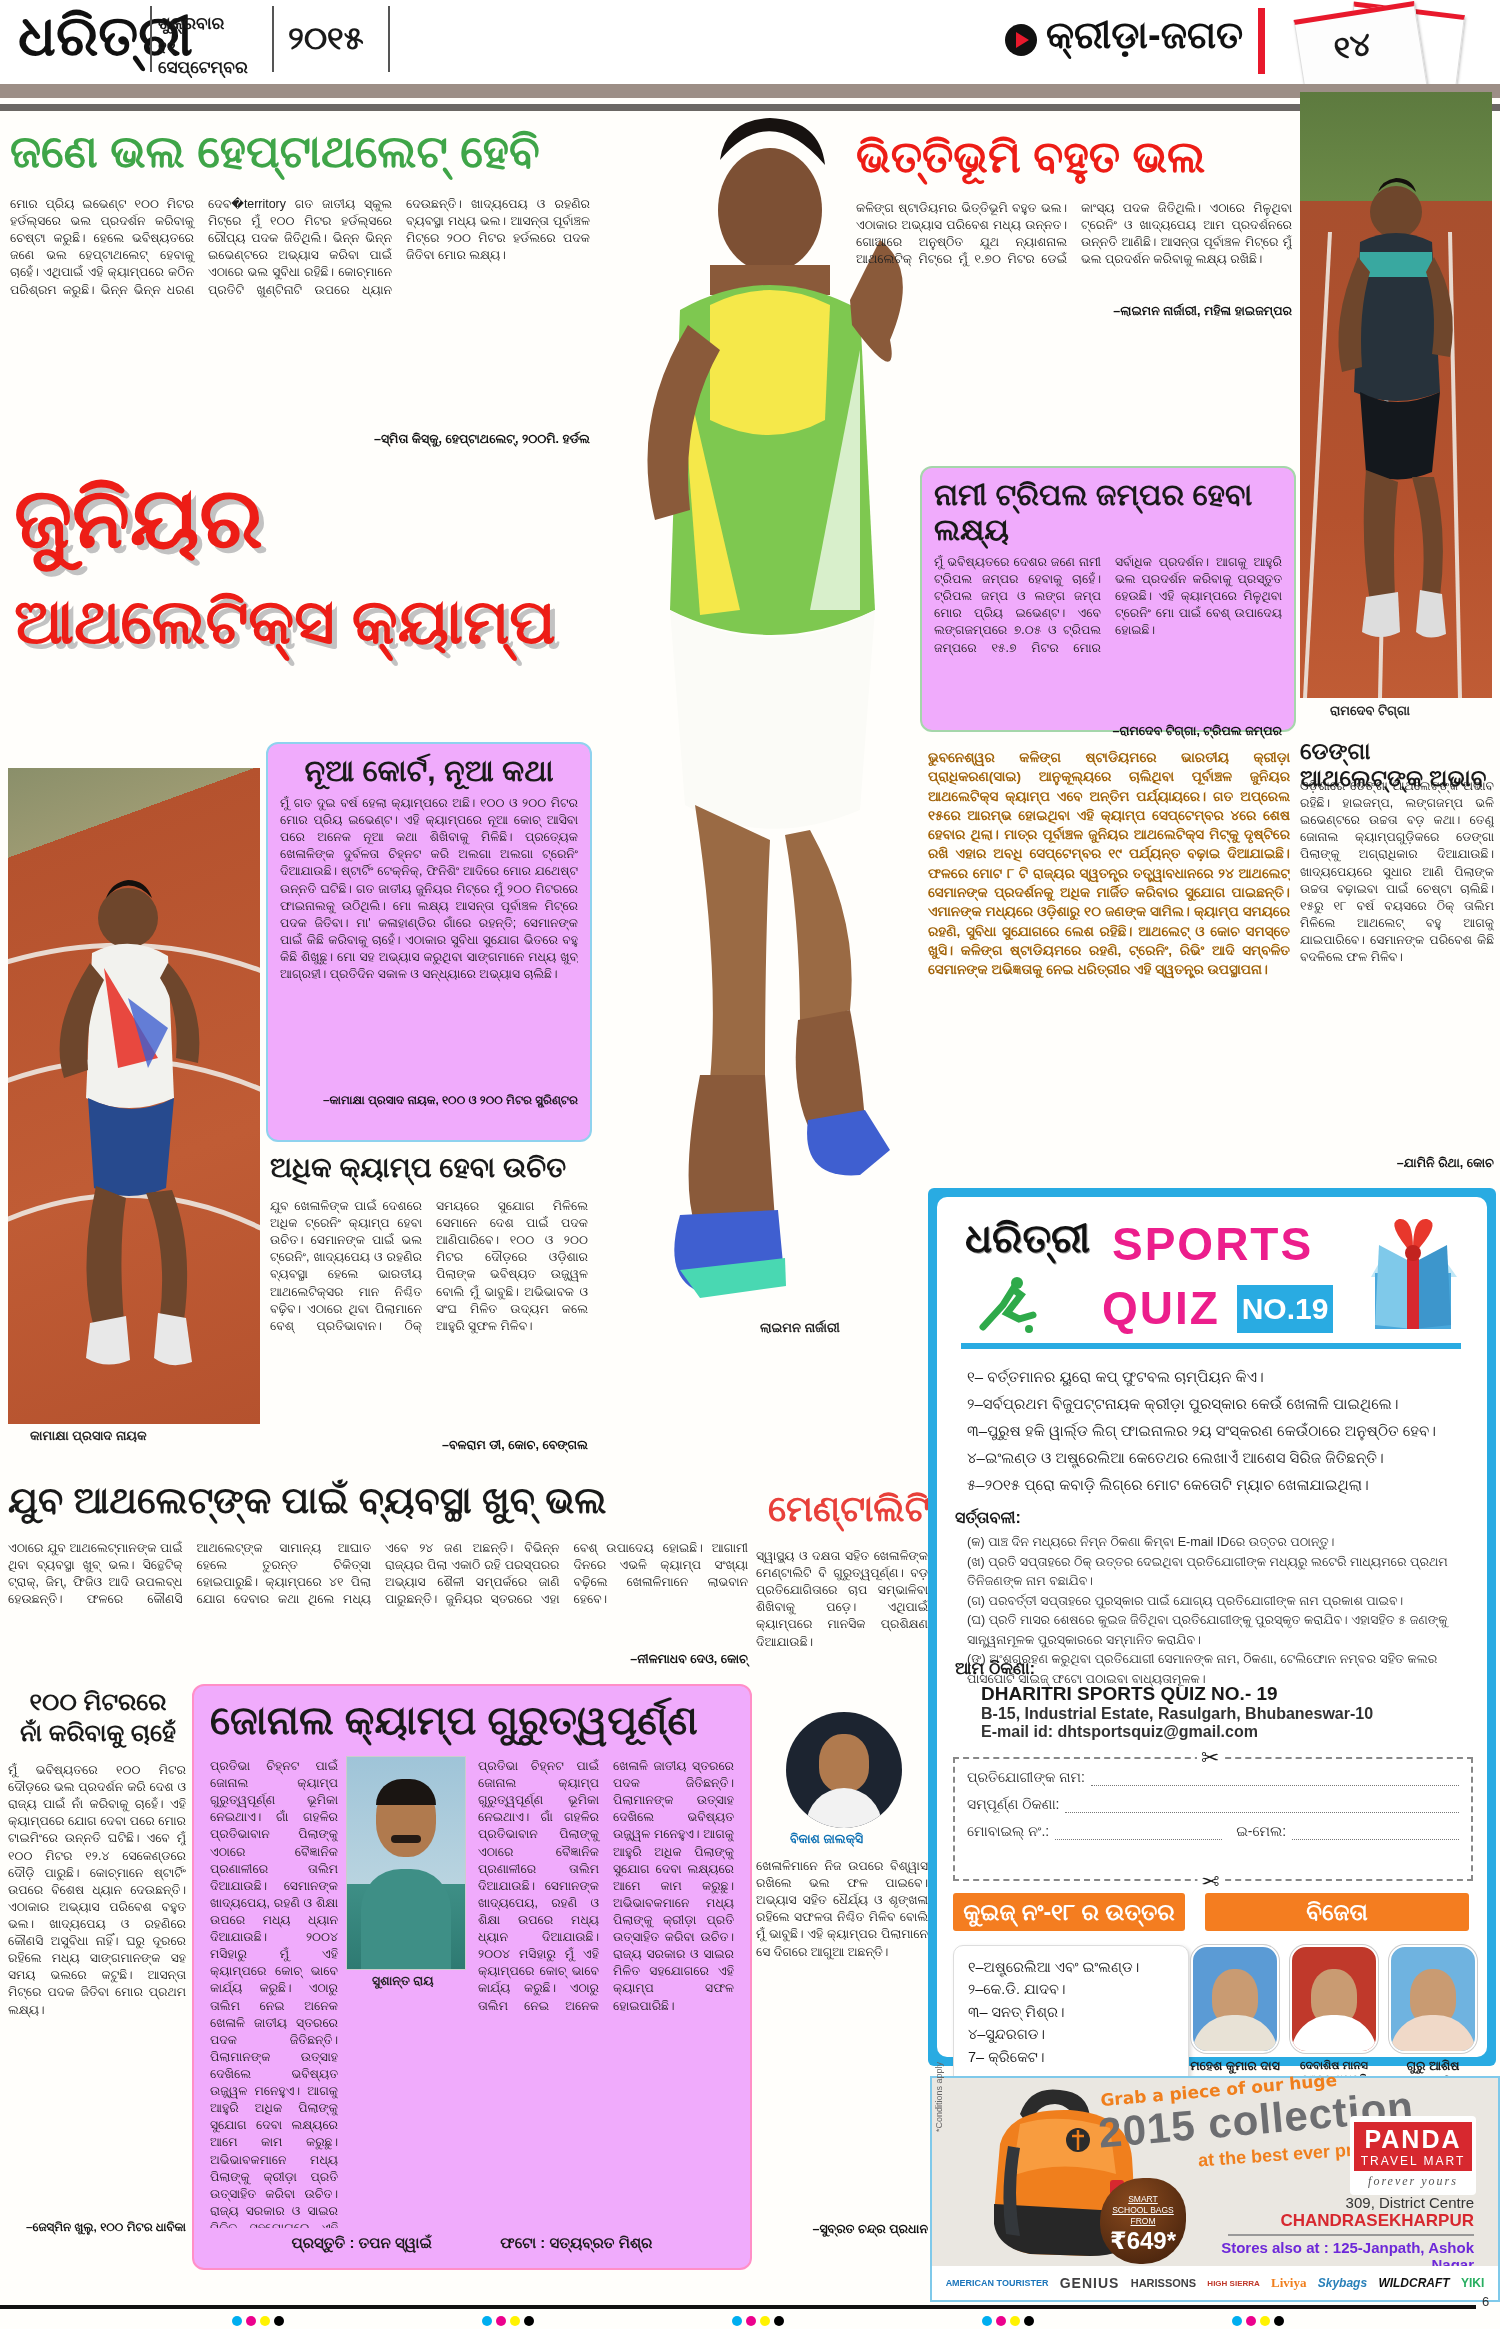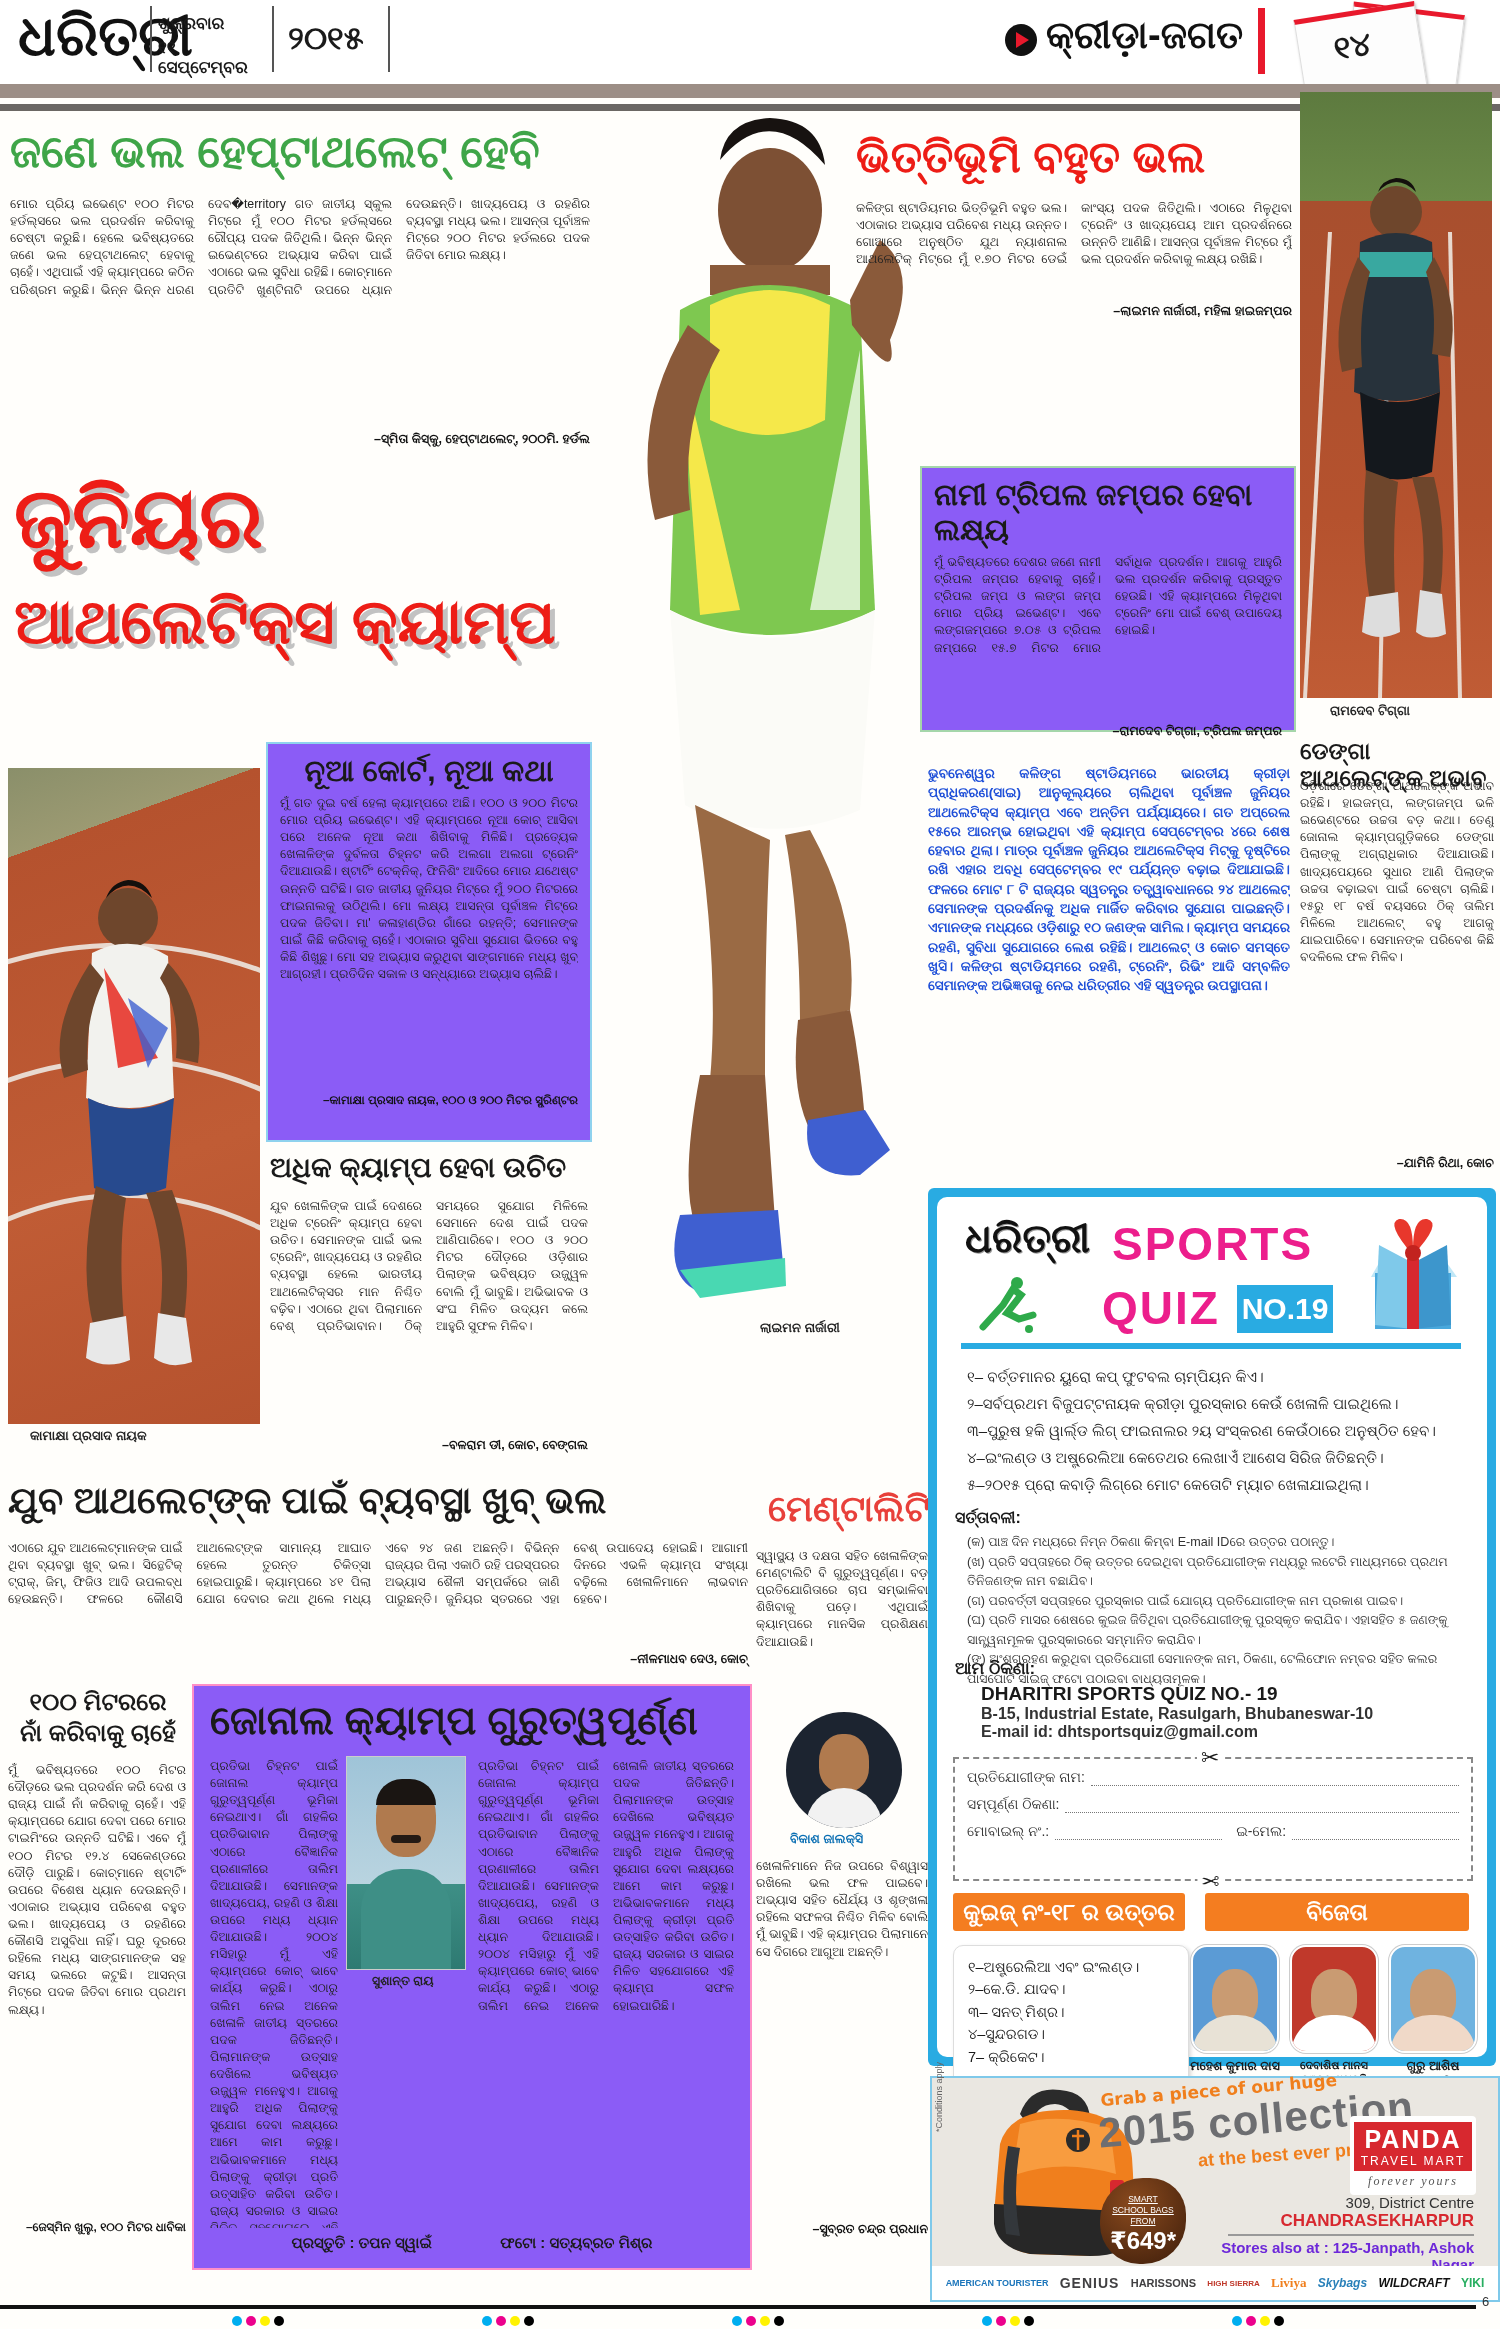--- a/index.html
+++ b/index.html
@@ -10,21 +10,21 @@
   .byline{display:block;text-align:right;font-weight:bold;font-size:12.5px;margin-top:4px;color:#111;}
   .cols2{column-count:2;column-gap:14px;}
   .cols3{column-count:3;column-gap:14px;}
   .cols4{column-count:4;column-gap:14px;}
   .clip{overflow:hidden;}
   .caption{font-size:13px;font-weight:bold;color:#222;}
   .sep{width:2px;background:#555;}
   .green-h{color:#3fa548;font-weight:bold;}
   .red-h{color:#ed1d16;font-weight:bold;}
   .shadow-red{color:#ed1d16;text-shadow:5px 5px 0 #c2c2c2;font-weight:bold;}
-  .boxed{border:2px solid;border-radius:0;background:#8b5cf6;}
+  .boxed{border:2px solid;border-radius:12px;background:#f0abfc;}
   .orange-bar{background:#f47d20;color:#fff;font-weight:bold;text-align:center;border-radius:3px;
               display:flex;align-items:center;justify-content:center;}
   .dotline{border-bottom:1.5px dotted #777;flex:1;margin-left:6px;height:14px;}
   .formrow{display:flex;align-items:flex-end;font-size:14px;color:#333;margin:10px 12px;}
   .winner-card{width:118px;text-align:center;}
   .winner-photo{width:104px;height:128px;border-radius:16px;margin:0 auto;position:relative;overflow:hidden;border:2px solid #fff;box-shadow:0 0 0 1px #ccc;}
   .wface{position:absolute;left:50%;top:22px;transform:translateX(-50%);width:46px;height:56px;background:#c99b72;border-radius:46% 46% 40% 40%;}
   .wbody{position:absolute;left:50%;bottom:-8px;transform:translateX(-50%);width:86px;height:44px;background:#e8e2d6;border-radius:40px 40px 0 0;}
   .winner-name{font-size:12.5px;font-weight:bold;line-height:1.3;margin-top:5px;}
   .regdots{display:flex;gap:4px;}
@@ -126,21 +126,21 @@
     </div>
     <span class="byline" style="margin:2px 12px 0 0;">–ରାମଦେବ ଟିଗ୍ଗା, ଟ୍ରିପଲ ଜମ୍ପର</span>
   </div>
 
   <div class="abs" style="left:1300px;top:738px;width:196px;font-size:23px;font-weight:bold;">ଡେଙ୍ଗା ଆଥଲେଟ୍‌ଙ୍କ ଅଭାବ</div>
   <div class="abs clip body-txt" style="left:1300px;top:778px;width:194px;height:380px;">
     <span>ଓଡ଼ିଶାରେ ଡେଙ୍ଗା ଆଥଲେଟ୍‌ଙ୍କ ଅଭାବ ରହିଛି। ହାଇଜମ୍ପ, ଲଙ୍ଗଜମ୍ପ ଭଳି ଇଭେଣ୍ଟରେ ଉଚ୍ଚତା ବଡ଼ କଥା। ତେଣୁ ଜୋନାଲ କ୍ୟାମ୍ପଗୁଡ଼ିକରେ ଡେଙ୍ଗା ପିଲାଙ୍କୁ ଅଗ୍ରାଧିକାର ଦିଆଯାଉଛି। ଖାଦ୍ୟପେୟରେ ସୁଧାର ଆଣି ପିଲାଙ୍କ ଉଚ୍ଚତା ବଢ଼ାଇବା ପାଇଁ ଚେଷ୍ଟା ଚାଲିଛି। ୧୫ରୁ ୧୮ ବର୍ଷ ବୟସରେ ଠିକ୍ ତାଲିମ ମିଳିଲେ ଆଥଲେଟ୍ ବହୁ ଆଗକୁ ଯାଇପାରିବେ। ସେମାନଙ୍କ ପରିବେଶ କିଛି ବଦଳିଲେ ଫଳ ମିଳିବ।</span>
   </div>
   <span class="abs byline" style="left:1300px;top:1152px;width:194px;">–ଯାମିନି ରିଥା, କୋଚ</span>
 
-  <div class="abs clip" style="left:928px;top:764px;width:362px;height:414px;font-weight:bold;font-size:13.6px;line-height:1.42;text-align:justify;color:#1d4ed8;">
+  <div class="abs clip" style="left:928px;top:748px;width:362px;height:414px;font-weight:bold;font-size:13.6px;line-height:1.42;text-align:justify;color:#a16207;">
     <span>ଭୁବନେଶ୍ୱର କଳିଙ୍ଗ ଷ୍ଟାଡିୟମରେ ଭାରତୀୟ କ୍ରୀଡ଼ା ପ୍ରାଧିକରଣ(ସାଇ) ଆନୁକୂଲ୍ୟରେ ଚାଲିଥିବା ପୂର୍ବାଞ୍ଚଳ ଜୁନିୟର ଆଥଲେଟିକ୍ସ କ୍ୟାମ୍ପ ଏବେ ଅନ୍ତିମ ପର୍ଯ୍ୟାୟରେ। ଗତ ଅପ୍ରେଲ ୧୫ରେ ଆରମ୍ଭ ହୋଇଥିବା ଏହି କ୍ୟାମ୍ପ ସେପ୍ଟେମ୍ବର ୪ରେ ଶେଷ ହେବାର ଥିଲା। ମାତ୍ର ପୂର୍ବାଞ୍ଚଳ ଜୁନିୟର ଆଥଲେଟିକ୍ସ ମିଟ୍‌କୁ ଦୃଷ୍ଟିରେ ରଖି ଏହାର ଅବଧି ସେପ୍ଟେମ୍ବର ୧୯ ପର୍ଯ୍ୟନ୍ତ ବଢ଼ାଇ ଦିଆଯାଇଛି। ଫଳରେ ମୋଟ ୮ ଟି ରାଜ୍ୟର ସ୍ୱତନ୍ତ୍ର ତତ୍ତ୍ୱାବଧାନରେ ୨୪ ଆଥଲେଟ୍ ସେମାନଙ୍କ ପ୍ରଦର୍ଶନକୁ ଅଧିକ ମାର୍ଜିତ କରିବାର ସୁଯୋଗ ପାଇଛନ୍ତି। ଏମାନଙ୍କ ମଧ୍ୟରେ ଓଡ଼ିଶାରୁ ୧୦ ଜଣଙ୍କ ସାମିଲ। କ୍ୟାମ୍ପ ସମୟରେ ରହଣି, ସୁବିଧା ସୁଯୋଗରେ ଲେଶ ରହିଛି। ଆଥଲେଟ୍ ଓ କୋଚ ସମସ୍ତେ ଖୁସି। କଳିଙ୍ଗ ଷ୍ଟାଡିୟମରେ ରହଣି, ଟ୍ରେନିଂ, ରିଭିଂ ଆଦି ସମ୍ବଳିତ ସେମାନଙ୍କ ଅଭିଜ୍ଞତାକୁ ନେଇ ଧରିତ୍ରୀର ଏହି ସ୍ୱତନ୍ତ୍ର ଉପସ୍ଥାପନା।</span>
   </div>
 
   <div class="abs" style="left:8px;top:768px;width:252px;height:656px;background:linear-gradient(160deg,#8a8f6a 0%,#9c9a72 12%,#b5522e 12%,#c05c35 60%,#b5522e 100%);overflow:hidden;">
     <svg width="252" height="656" viewBox="0 0 252 656">
       <path d="M-20 200 Q126 150 272 210" stroke="#e8d9cf" stroke-width="5" fill="none"></path>
       <path d="M-20 320 Q126 260 272 330" stroke="#e8d9cf" stroke-width="5" fill="none"></path>
       <path d="M-20 460 Q126 390 272 470" stroke="#e8d9cf" stroke-width="5" fill="none"></path>
       <circle cx="120" cy="150" r="30" fill="#6e462c"></circle>
       <path d="M98 130 Q120 105 144 130 Q138 112 120 112 Q104 114 98 130Z" fill="#14100d"></path>

